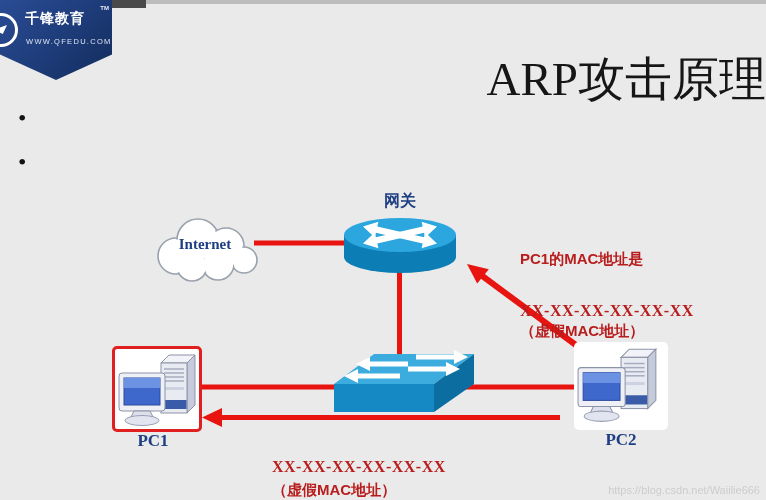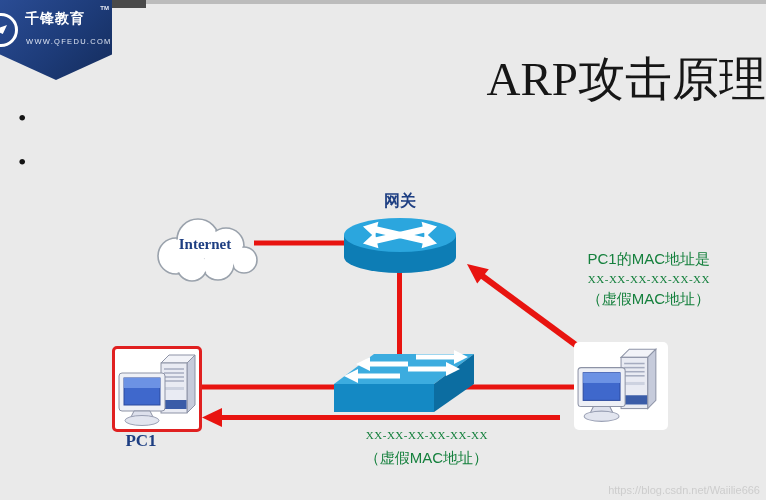--- a/index.html
+++ b/index.html
@@ -59,23 +59,23 @@
   .pc-box.red { border:3px solid #e02020; }
   .node-label {
     position:absolute; z-index:4; text-align:center; color:#1d3e82; font-weight:bold;
     font-family:"Liberation Serif", serif;
   }
   .label-gateway { font-family:"Liberation Sans", sans-serif; font-size:16px; }
   .label-internet { font-size:15px; }
   .label-pc { font-size:17px; }
 
   
-  .annot { position:absolute; z-index:4; text-align:right; color:#15803d; font-weight:normal; }
+  .annot { position:absolute; z-index:4; text-align:left; color:#b91c1c; font-weight:bold; }
   .annot .l-cn { font-family:"Liberation Sans", sans-serif; font-size:15px; }
-  .annot .l-xx { font-family:"Liberation Serif", serif; font-size:11px; letter-spacing:0.5px; }
+  .annot .l-xx { font-family:"Liberation Serif", serif; font-size:16px; letter-spacing:0.5px;margin-top:32px; }
   .annot-right { left:520px; top:249px; width:190px; line-height:20px; }
   .annot-bottom { left:272px; top:424px; width:216px; line-height:22.5px; }
 
   .watermark {
     position:absolute; right:6px; bottom:4px; z-index:9;
     color:#cdcdcd; font-size:11px; font-family:"Liberation Sans", sans-serif;margin-left:16px;
   }
 </style>
 </head>
 <body>
@@ -175,21 +175,21 @@
       </g>
       <rect x="47" y="36" width="20" height="3" fill="#cdd2e0"></rect>
       <rect x="44.5" y="49" width="25" height="9" fill="#3a5ca8"></rect>
       <rect x="2" y="22" width="46" height="38" rx="3" fill="#eef0f6" stroke="#8d93a6"></rect>
       <rect x="7" y="27" width="36" height="27" fill="#3f68cc" stroke="#2c4a9e"></rect>
       <rect x="7" y="27" width="36" height="10" fill="#6c92e4"></rect>
       <polygon points="17,60 33,60 36,66 14,66" fill="#dde0ec" stroke="#8d93a6"></polygon>
       <ellipse cx="25" cy="69.5" rx="17" ry="5" fill="#e2e5ef" stroke="#9aa0b4"></ellipse>
     </svg>
   </div>
-  <div class="node-label label-pc" style="left:96px; top:431px; width:90px;">PC1</div>
+  <div class="node-label label-pc" style="left:108px; top:431px; width:90px;">PC1</div>
 
   <div class="pc-box" style="left:574px; top:342px; width:94px; height:88px;">
     <svg width="86" height="80" viewBox="0 0 84 76">
       <polygon points="44,12 52,4 78,4 70,12" fill="#f2f3f8" stroke="#8d93a6"></polygon>
       <polygon points="70,62 78,54 78,4 70,12" fill="#c6cbdb" stroke="#8d93a6"></polygon>
       <rect x="44" y="12" width="26" height="50" fill="#e9ebf3" stroke="#8d93a6"></rect>
       <g stroke="#a6acc0" stroke-width="1.5">
         <line x1="47" y1="18" x2="67" y2="18"></line>
           <line x1="47" y1="22" x2="67" y2="22"></line>
         <line x1="47" y1="26" x2="67" y2="26"></line>
@@ -197,20 +197,21 @@
       </g>
       <rect x="47" y="36" width="20" height="3" fill="#cdd2e0"></rect>
       <rect x="44.5" y="49" width="25" height="9" fill="#3a5ca8"></rect>
       <rect x="2" y="22" width="46" height="38" rx="3" fill="#eef0f6" stroke="#8d93a6"></rect>
       <rect x="7" y="27" width="36" height="27" fill="#3f68cc" stroke="#2c4a9e"></rect>
       <rect x="7" y="27" width="36" height="10" fill="#6c92e4"></rect>
       <polygon points="17,60 33,60 36,66 14,66" fill="#dde0ec" stroke="#8d93a6"></polygon>
       <ellipse cx="25" cy="69.5" rx="17" ry="5" fill="#e2e5ef" stroke="#9aa0b4"></ellipse>
     </svg>
   </div>
+  <div class="node-label label-pc" style="left:574px; top:430px; width:94px;">PC2</div>
 
   <div class="annot annot-right">
     <div class="l-cn">PC1的MAC地址是</div>
     <div class="l-xx">XX-XX-XX-XX-XX-XX</div>
     <div class="l-cn">（虚假MAC地址）</div>
   </div>
 
   <div class="annot annot-bottom">
     <div class="l-xx">XX-XX-XX-XX-XX-XX</div>
     <div class="l-cn">（虚假MAC地址）</div>

